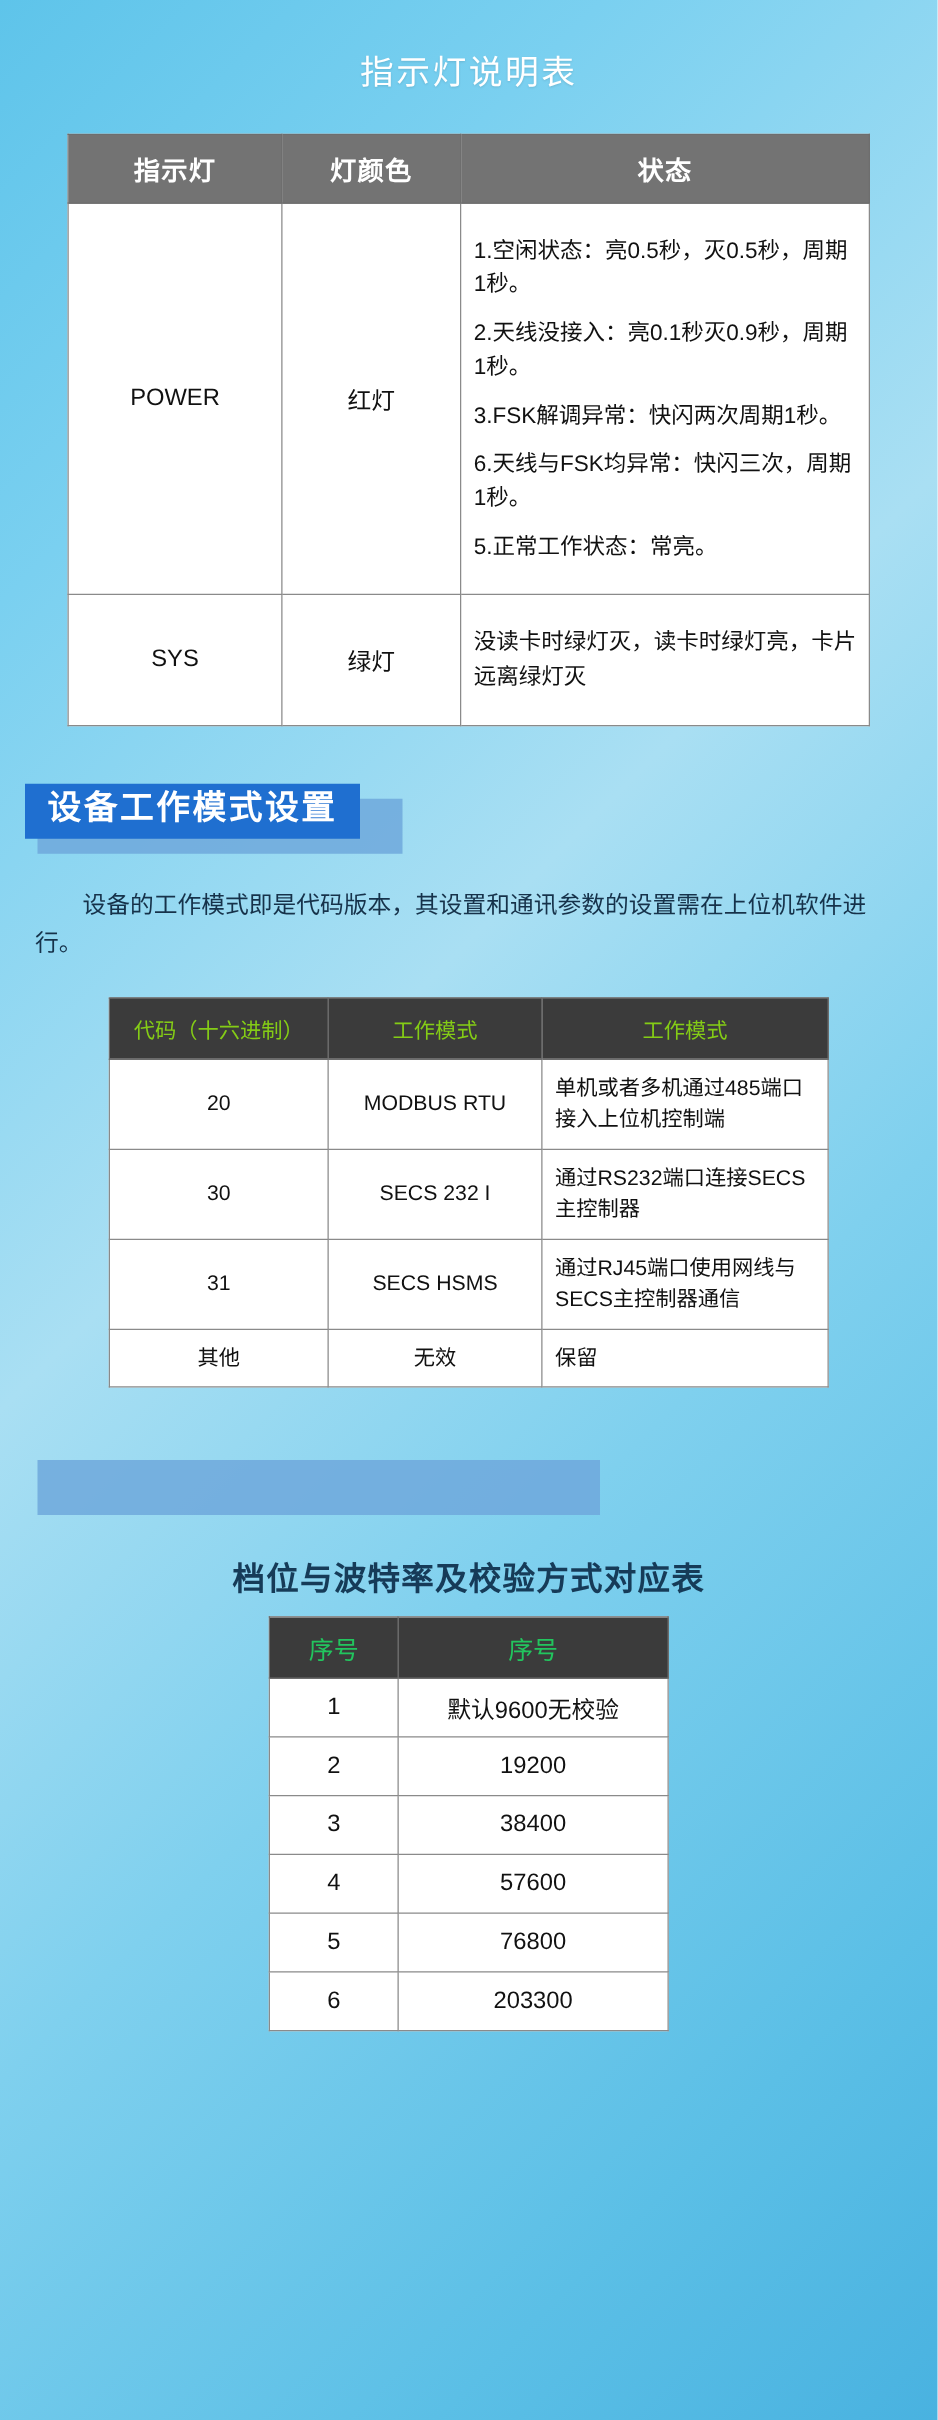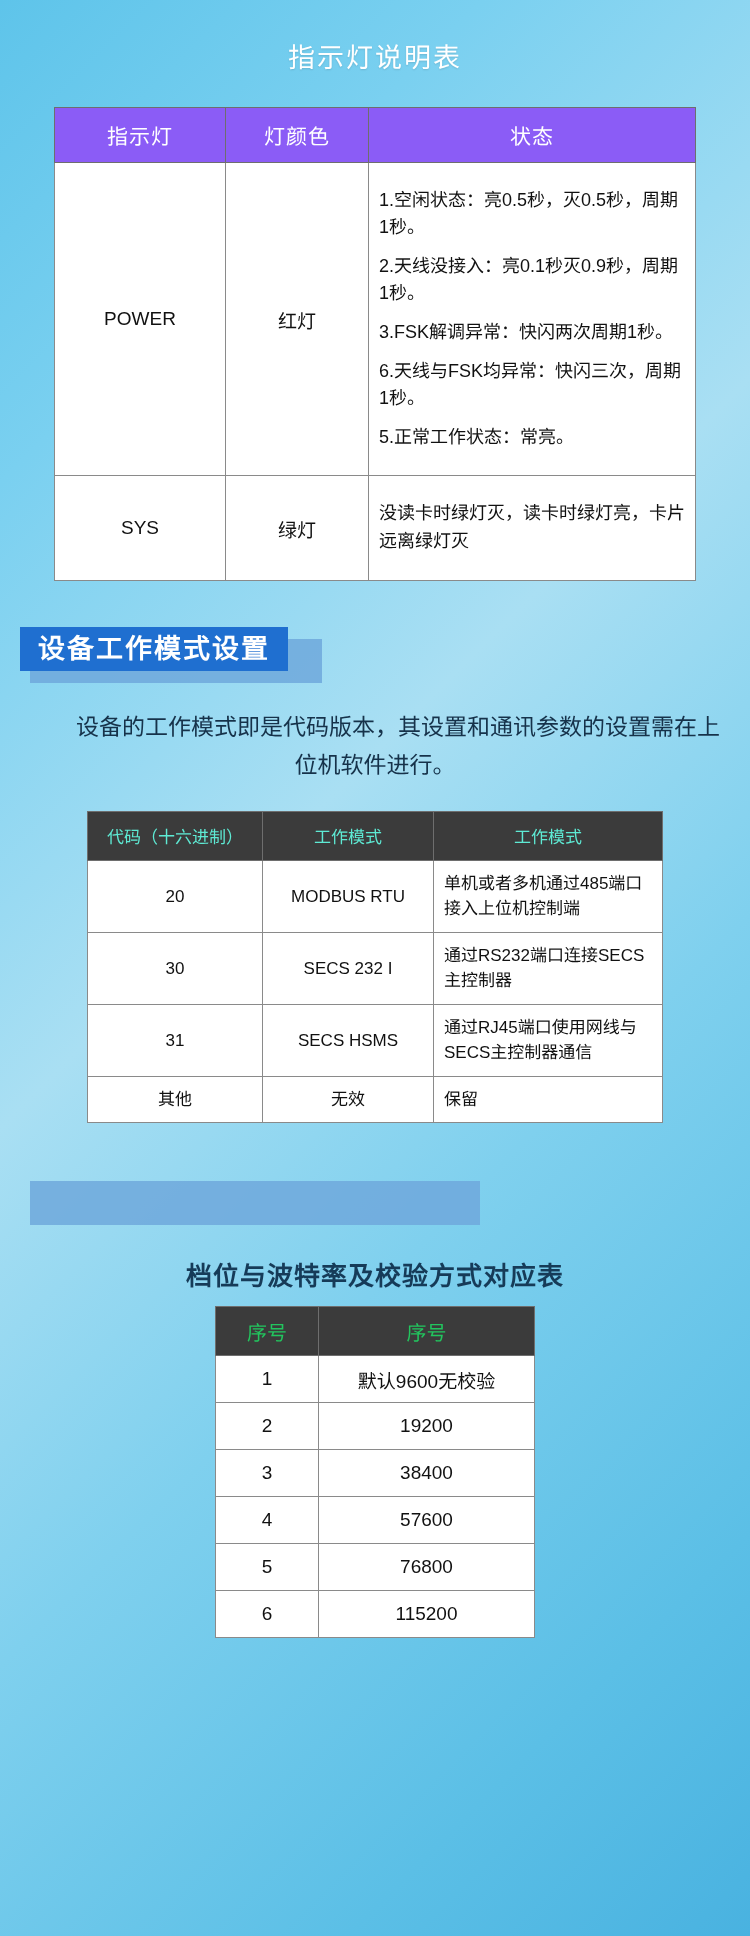--- a/index.html
+++ b/index.html
@@ -34,23 +34,23 @@
   table {
     border-collapse: collapse;
     background: #ffffff;
   }
   .tbl-lights {
     width: 642px;
     margin: 0 auto;
     border: 1px solid #6e6e6e;
   }
   .tbl-lights th {
-    background: #8b5cf6;
+    background: #737373;
     color: #ffffff;
-    font-weight: normal;
+    font-weight: bold;
     font-size: 21px;
     height: 52px;
     border: 1px solid #6e6e6e;
     letter-spacing: 1px;
   }
   .tbl-lights td {
     border: 1px solid #8a8a8a;
     font-size: 18px;
     padding: 24px 10px;
     vertical-align: middle;
@@ -73,20 +73,21 @@
     line-height: 1.55;
     font-size: 18px;
   }
 
   
   .banner-wrap {
     position: relative;
     margin: 46px 0 0 20px;
     width: 690px;
     height: 56px;
+    font-family: Liberation Mono, monospace;
   }
   .banner-shadow {
     position: absolute;
     left: 10px;
     top: 12px;
     height: 44px;
     background: #6fa8dc;
     opacity: .85;
   }
   .banner {
@@ -100,36 +101,35 @@
     font-size: 27px;
     font-weight: bold;
     letter-spacing: 2px;
     padding: 0 18px;
     box-sizing: border-box;
     white-space: nowrap;
   }
 
   .para {
     margin: 26px 28px 0 28px;
-    font-size: 23px;
+    font-size: 19px;
     line-height: 1.65;
     color: #16324a;
     text-indent: 2em;
-    text-align: center;
   }
 
   
   .tbl-mode {
     width: 576px;
     margin: 26px auto 0 auto;
     border: 1px solid #6e6e6e;
   }
   .tbl-mode th {
     background: #3b3b3b;
-    color: #5eead4;
+    color: #84cc16;
     font-weight: normal;
     font-size: 17px;
     height: 46px;
     border: 1px solid #6e6e6e;
   }
   .tbl-mode td {
     border: 1px solid #8a8a8a;
     font-size: 17px;
     padding: 10px 10px;
     line-height: 1.5;
@@ -274,18 +274,18 @@
       <tr>
         <td class="c1">4</td>
         <td>57600</td>
       </tr>
       <tr>
         <td class="c1">5</td>
         <td>76800</td>
       </tr>
       <tr>
         <td class="c1">6</td>
-        <td>115200</td>
+        <td>203300</td>
       </tr>
     </tbody>
   </table>
 
 </div>
 
 </body></html>

